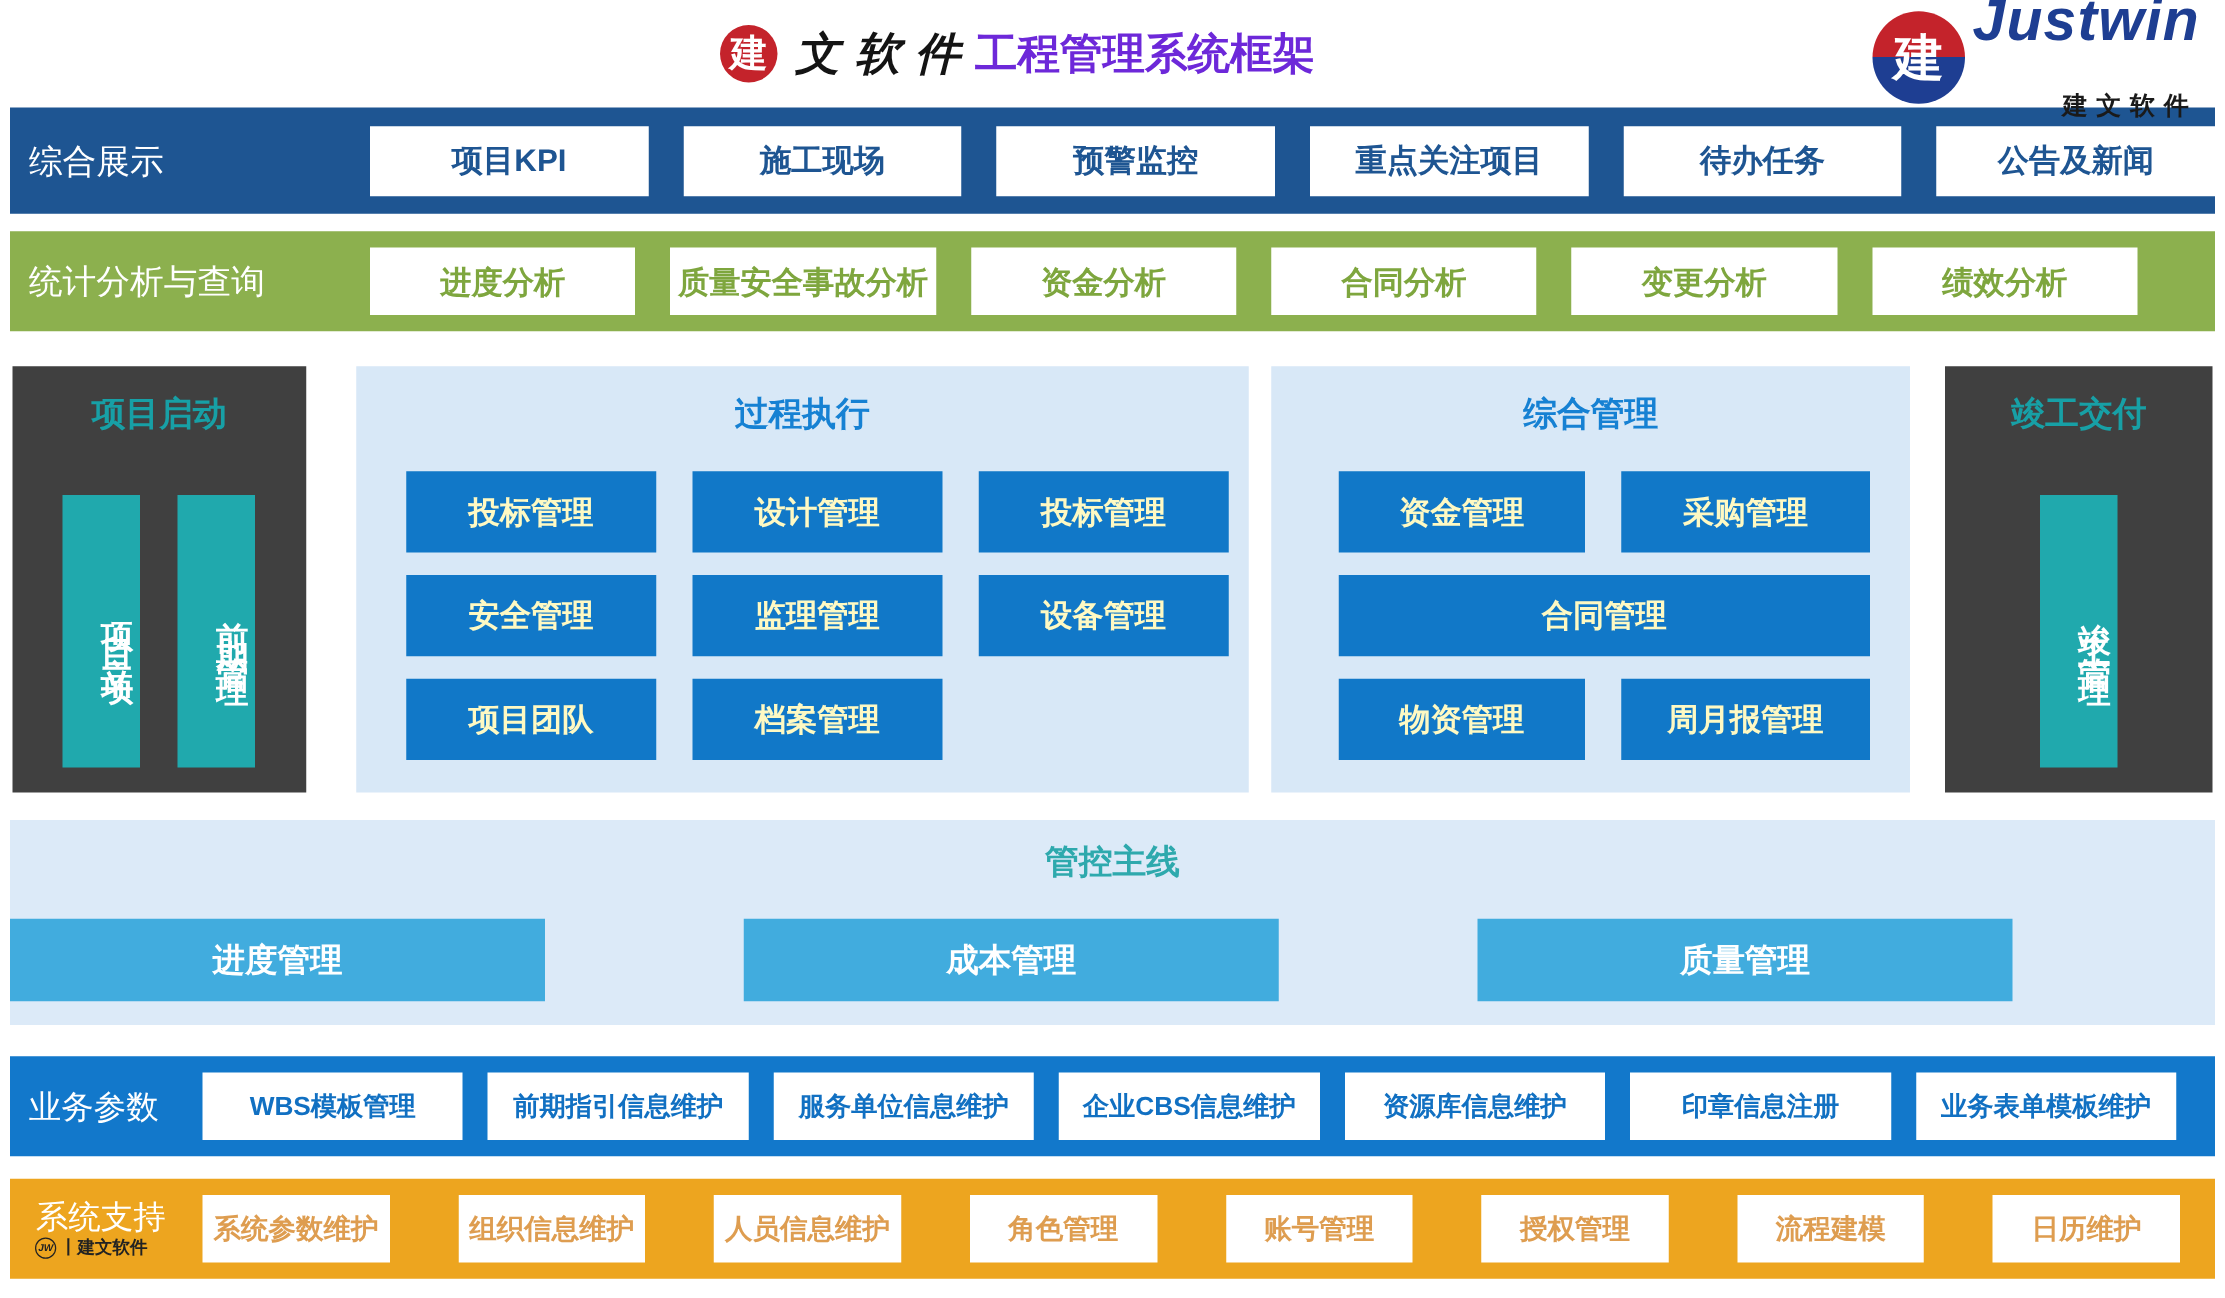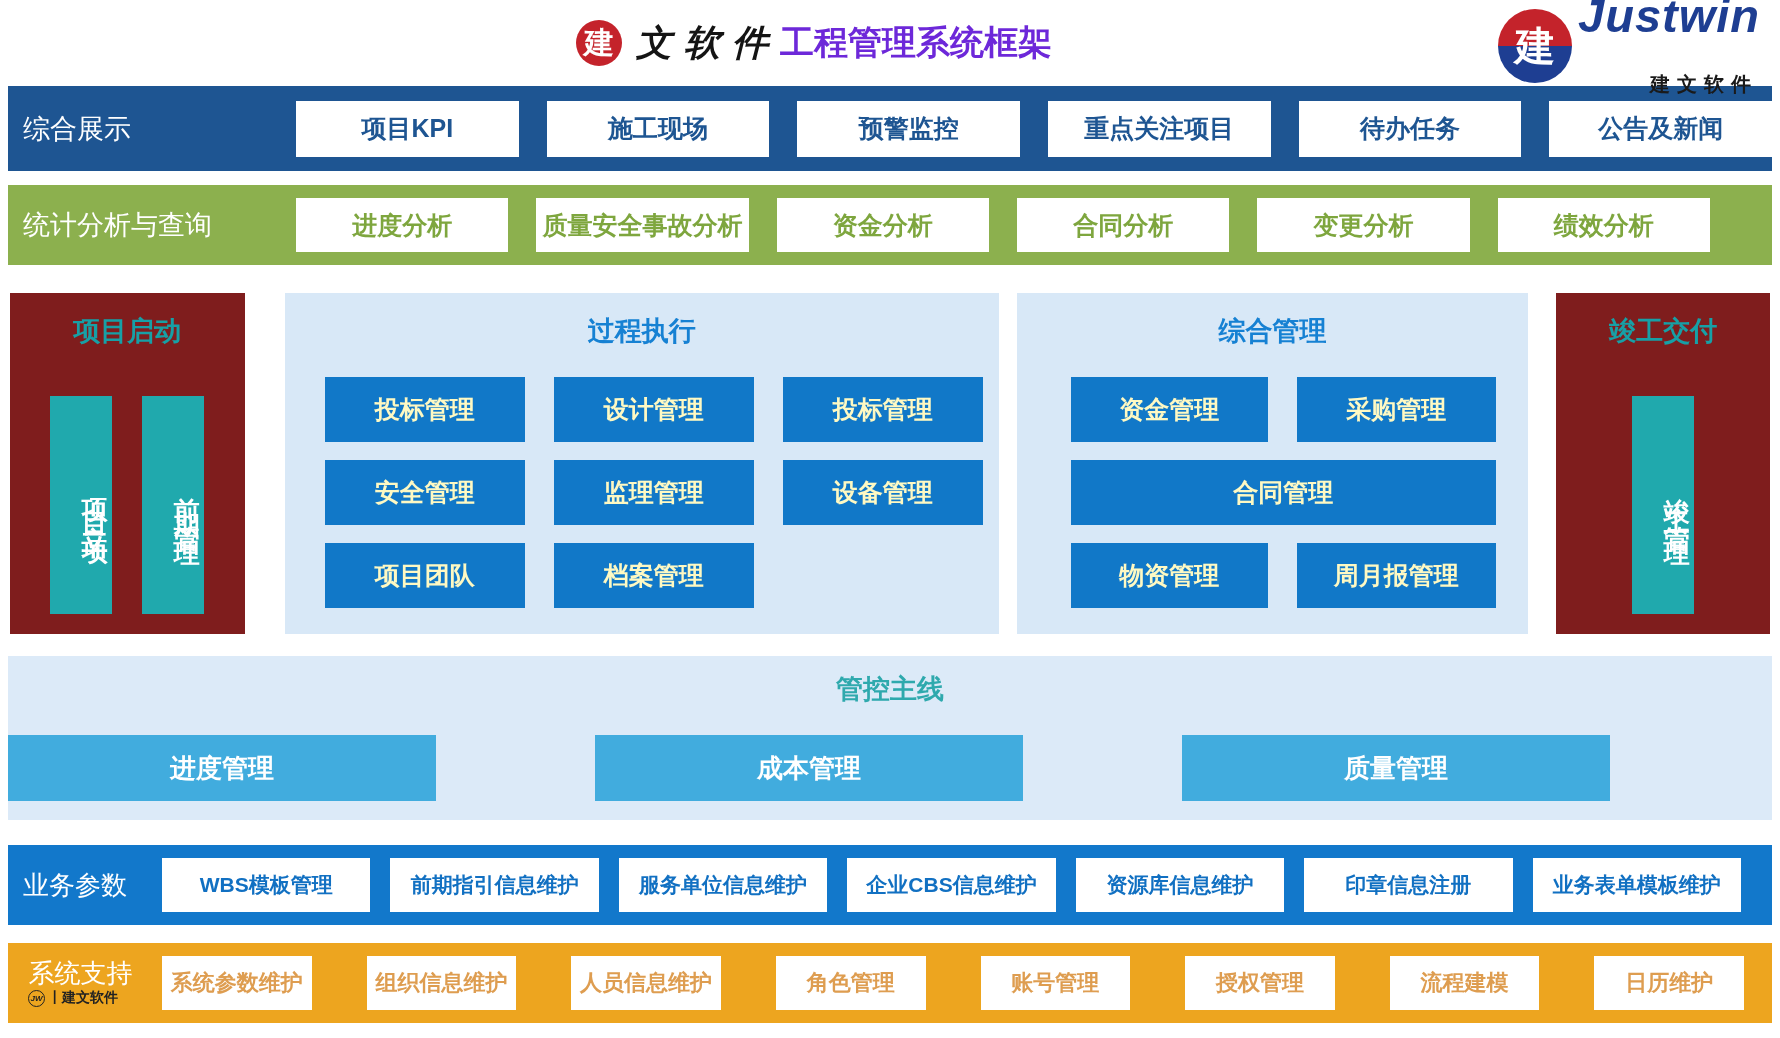--- a/index.html
+++ b/index.html
@@ -81,21 +81,21 @@
   .bar-green { height: 80px; background: #8cb04e; margin-top: 14px; }
   .bar-green .bar-btns { gap: 28px; padding-left: 38px; padding-right: 62px; }
   .bar-green .bar-btn { color: #7ea63e; height: 54px; }
 
   
   .panels { margin: 28px 10px 0 10px; height: 341px; display: flex; }
   .panel { height: 341px; padding-top: 22px; }
   .panel-title { text-align: center; font-size: 27px; font-weight: bold; line-height: 32px; }
   .teal-text { color: #17a0a6; }
   .blue-text { color: #1681d3; }
-  .panel-mint { background: #7f1d1d; font-family: Liberation Serif, serif; }
+  .panel-mint { background: #404040; }
   .panel-blue { background: #d8e8f7; }
 
   .panel-startup { width: 235px; }
   .panel-exec { width: 715px; margin-left: 40px; }
   .panel-comp { width: 512px; margin-left: 18px; }
   .panel-delivery { width: 214px; margin-left: 28px; }
 
   .vbtns { margin-top: 49px; display: flex; justify-content: center; gap: 30px; }
   .vbtn {
     width: 62px; height: 218px; background: #20a9ad; color: #fff;

